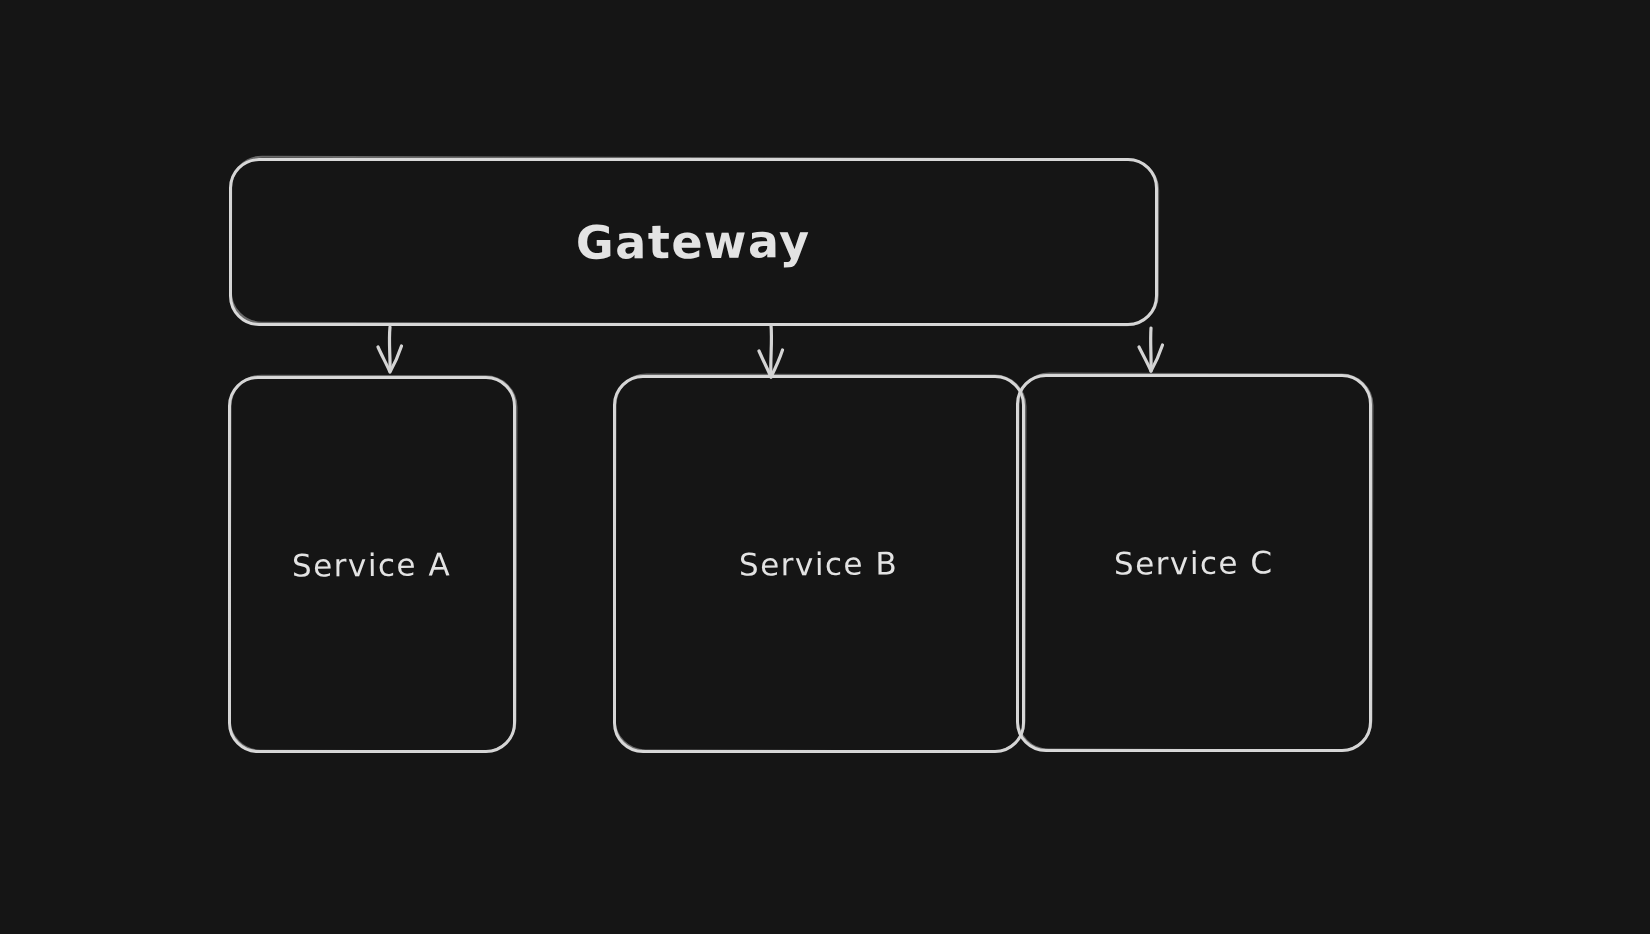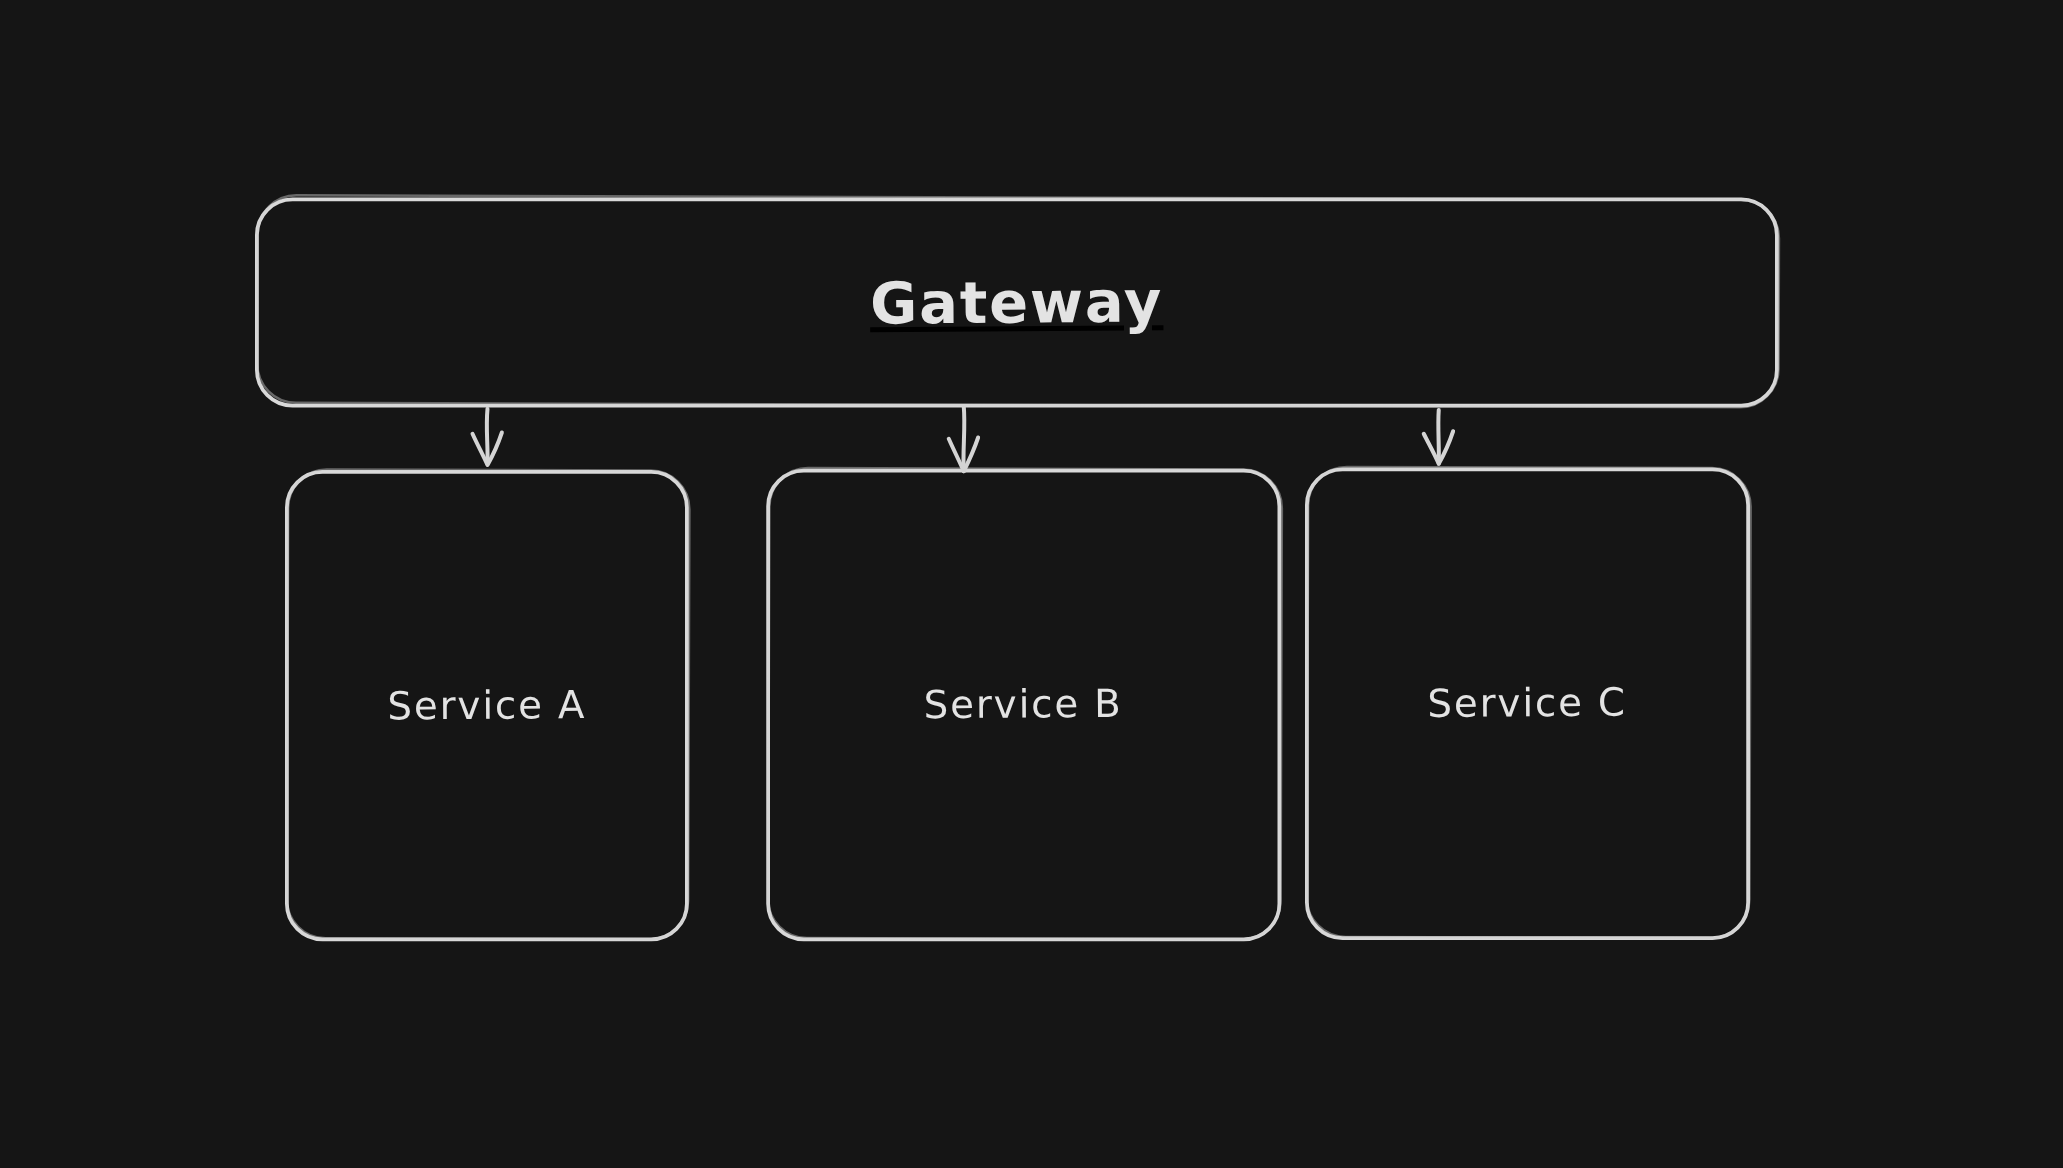--- a/index.html
+++ b/index.html
@@ -31,33 +31,33 @@
     content: "";
     position: absolute;
     inset: -3px;
     border: 2px solid #cfcfcf;
     border-radius: 32px;
     opacity: 0.45;
     transform: rotate(0.18deg) translate(1px, -1px);
     pointer-events: none;
   }
   .node-gateway {
-    left: 204px; top: 158px;
-    width: 1219px; height: 168px; text-decoration: underline;
+    left: 229px; top: 158px;
+    width: 929px; height: 168px;
   }
   .node-service-a {
     left: 228px; top: 376px;
-    width: 323px; height: 377px;
+    width: 288px; height: 377px;
   }
   .node-service-b {
     left: 613px; top: 375px;
     width: 412px; height: 378px;
   }
   .node-service-c {
-    left: 1044px; top: 374px;
+    left: 1016px; top: 374px;
     width: 356px; height: 378px;
   }
   .node-label {
     color: #e3e3e3;
     letter-spacing: 1.5px;
     transform: rotate(-0.4deg);
     white-space: nowrap;
     user-select: none;
   }
   .label-lg {

